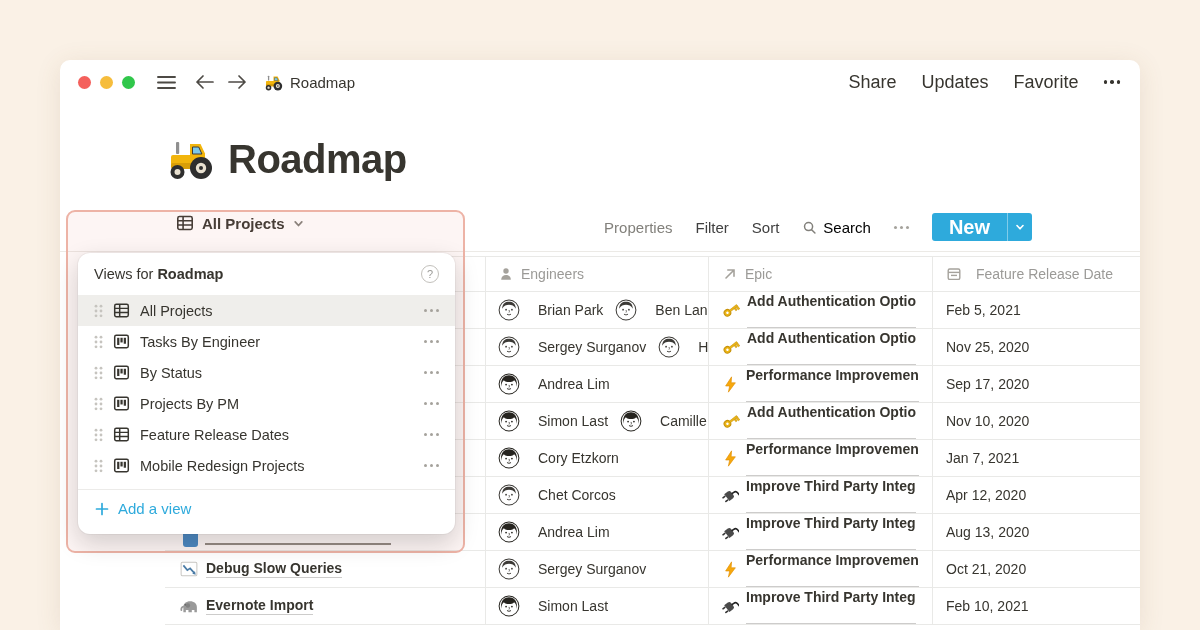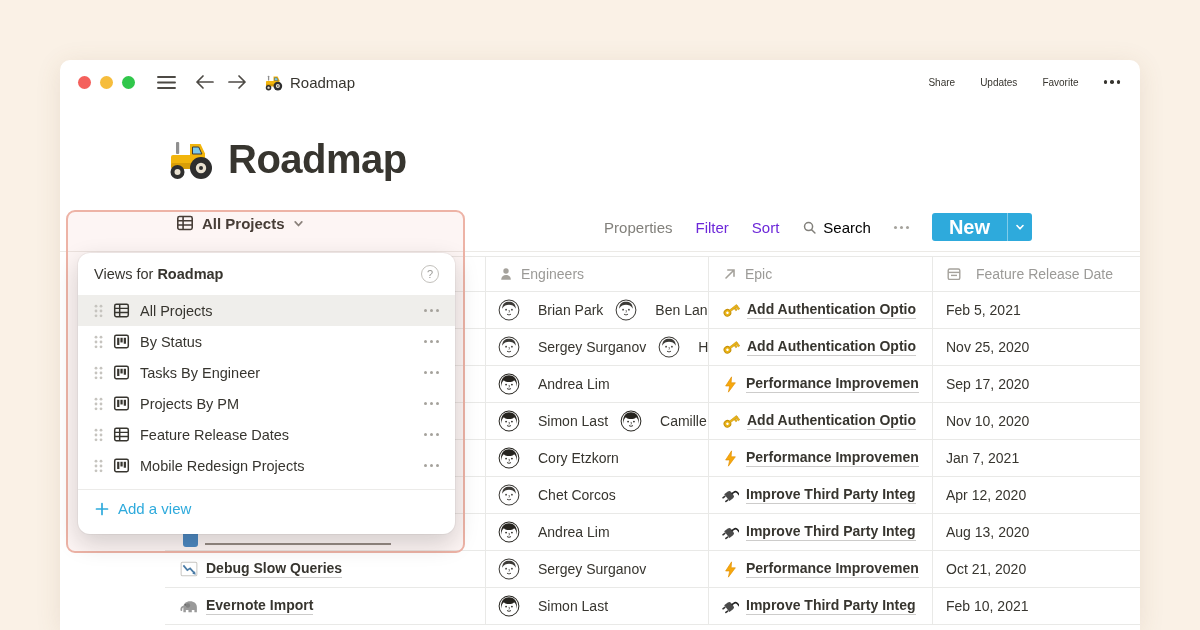--- a/index.html
+++ b/index.html
@@ -10,58 +10,58 @@
     background:#fff; border-radius:10px 10px 0 0; box-shadow:0 4px 26px rgba(120,90,50,.12);
     overflow:hidden; }
 
   
   .titlebar { position:absolute; left:0; top:0; width:100%; height:44px; display:flex; align-items:center; }
   .traffic { display:flex; gap:9px; margin-left:18px; }
   .light { width:13px; height:13px; border-radius:50%; }
   .light.red{ background:#f4605c; } .light.yellow{ background:#f6bd3c; } .light.green{ background:#30c74b; }
   .tb-icon { margin-left:22px; display:flex; align-items:center; cursor:default; }
   .tab-title { margin-left:7px; font-size:15px; color:#37352f; }
-  .tb-right { margin-left:auto; display:flex; align-items:center; gap:25px; margin-right:20px; font-size:10px; }
+  .tb-right { margin-left:auto; display:flex; align-items:center; gap:25px; margin-right:20px; font-size:18px; }
   .tb-right .tb-link { cursor:pointer; }
   .dots { display:flex; gap:3px; align-items:center; cursor:pointer; }
   .dots i { width:3.5px; height:3.5px; border-radius:50%; background:#37352f; }
   .dots.gray i { background:#a5a29c; width:3px; height:3px; }
 
   
   .page-head { position:absolute; left:106px; top:75px; display:flex; align-items:center; gap:14px; }
   .page-head h1 { font-size:40px; font-weight:700; letter-spacing:-.5px; }
 
   
   .toolbar { position:absolute; left:0; top:152px; width:100%; height:34px; }
   .view-switcher { position:absolute; left:116px; top:2px; display:flex; align-items:center; gap:8px;
      font-size:15px; font-weight:700; cursor:pointer; }
   .tool-right { position:absolute; right:108px; top:0; height:30px; display:flex; align-items:center; gap:23px; font-size:15px; }
   .tr-gray { color:#82807b; cursor:pointer; }
-  .tr-blue { color:#6d28d9; cursor:pointer; }
+  .tr-blue { color:#404040; cursor:pointer; }
   .search-group { display:flex; align-items:center; gap:6px; color:#000000; cursor:pointer; }
   .new-btn { display:flex; align-items:center; background:#2eaadc; border-radius:3px; height:28px; overflow:hidden; cursor:pointer; }
   .new-btn .nb-label { color:#fff; font-weight:700; font-size:20px; padding:0 17px; }
   .new-btn .nb-split { width:1px; height:100%; background:rgba(255,255,255,.4); }
   .new-btn .nb-chev { width:24px; display:flex; justify-content:center; align-items:center; height:100%; }
   .toolbar-divider { position:absolute; left:0; top:191px; width:100%; height:1px; background:#eceae6; }
 
   
   .table { position:absolute; left:105px; top:196px; width:975px; font-size:14px; }
   .t-head, .t-row { display:grid; grid-template-columns:320px 223px 224px 208px; }
   .t-head { height:36px; border-top:1px solid #e9e9e7; border-bottom:1px solid #e9e9e7; color:#9b9a97; }
   .t-row { height:37px; border-bottom:1px solid #e9e9e7; }
   .cell { display:flex; align-items:center; overflow:hidden; position:relative; }
   .c2,.c3,.c4 { border-left:1px solid #e9e9e7; }
   .c2 { padding-left:12px; gap:6px; }
   .c3 { padding-left:13px; gap:7px; }
   .c4 { padding-left:13px; }
   .t-head .cell { gap:7px; font-size:14px; }
   .person { display:flex; align-items:center; gap:18px; margin-right:6px; white-space:nowrap; }
   .avatar { width:22px; height:22px; flex:0 0 22px; }
-  .epic-label { font-weight:700; white-space:nowrap; border-bottom:1.5px solid rgba(55,53,47,.25); padding-bottom:1px; cursor:pointer; }
+  .epic-label { font-weight:700; white-space:nowrap; border-bottom:1.5px solid rgba(55,53,47,.25); padding-bottom:18px; cursor:pointer; }
   .proj-label { font-weight:700; white-space:nowrap; border-bottom:1.5px solid rgba(55,53,47,.25); padding-bottom:1px; cursor:pointer; }
   .c1 { padding-left:15px; gap:8px; }
   .frag-icon { position:absolute; left:18px; top:16px; width:15px; height:17px; background:#3d88c7; border-radius:3px; }
   .frag-line { position:absolute; left:40px; top:29px; width:186px; height:2px; background:#8d8a84; }
 
   
   .pinkbox { position:absolute; left:6px; top:150px; width:399px; height:343px; border:2px solid #edb3a6;
      background:rgba(236,149,130,.09); border-radius:9px; z-index:5; pointer-events:none; }
 
   
@@ -551,37 +551,37 @@
     </div>
     <div class="vp-item">
       <svg class="drag">
           <use href="#drag-handle"></use>
         </svg>
       <span class="vi-icon">
           <svg width="17" height="17" viewBox="0 0 16 16">
             <use href="#board-view"></use>
           </svg>
         </span>
-      <span class="vi-label">By Status</span>
+      <span class="vi-label">Tasks By Engineer</span>
       <span class="dots gray">
           <i></i>
           <i></i>
           <i></i>
         </span>
     </div>
     <div class="vp-item">
       <svg class="drag">
           <use href="#drag-handle"></use>
         </svg>
       <span class="vi-icon">
           <svg width="17" height="17" viewBox="0 0 16 16">
             <use href="#board-view"></use>
           </svg>
         </span>
-      <span class="vi-label">Tasks By Engineer</span>
+      <span class="vi-label">By Status</span>
       <span class="dots gray">
           <i></i>
           <i></i>
           <i></i>
         </span>
     </div>
     <div class="vp-item">
       <svg class="drag">
           <use href="#drag-handle"></use>
         </svg>

